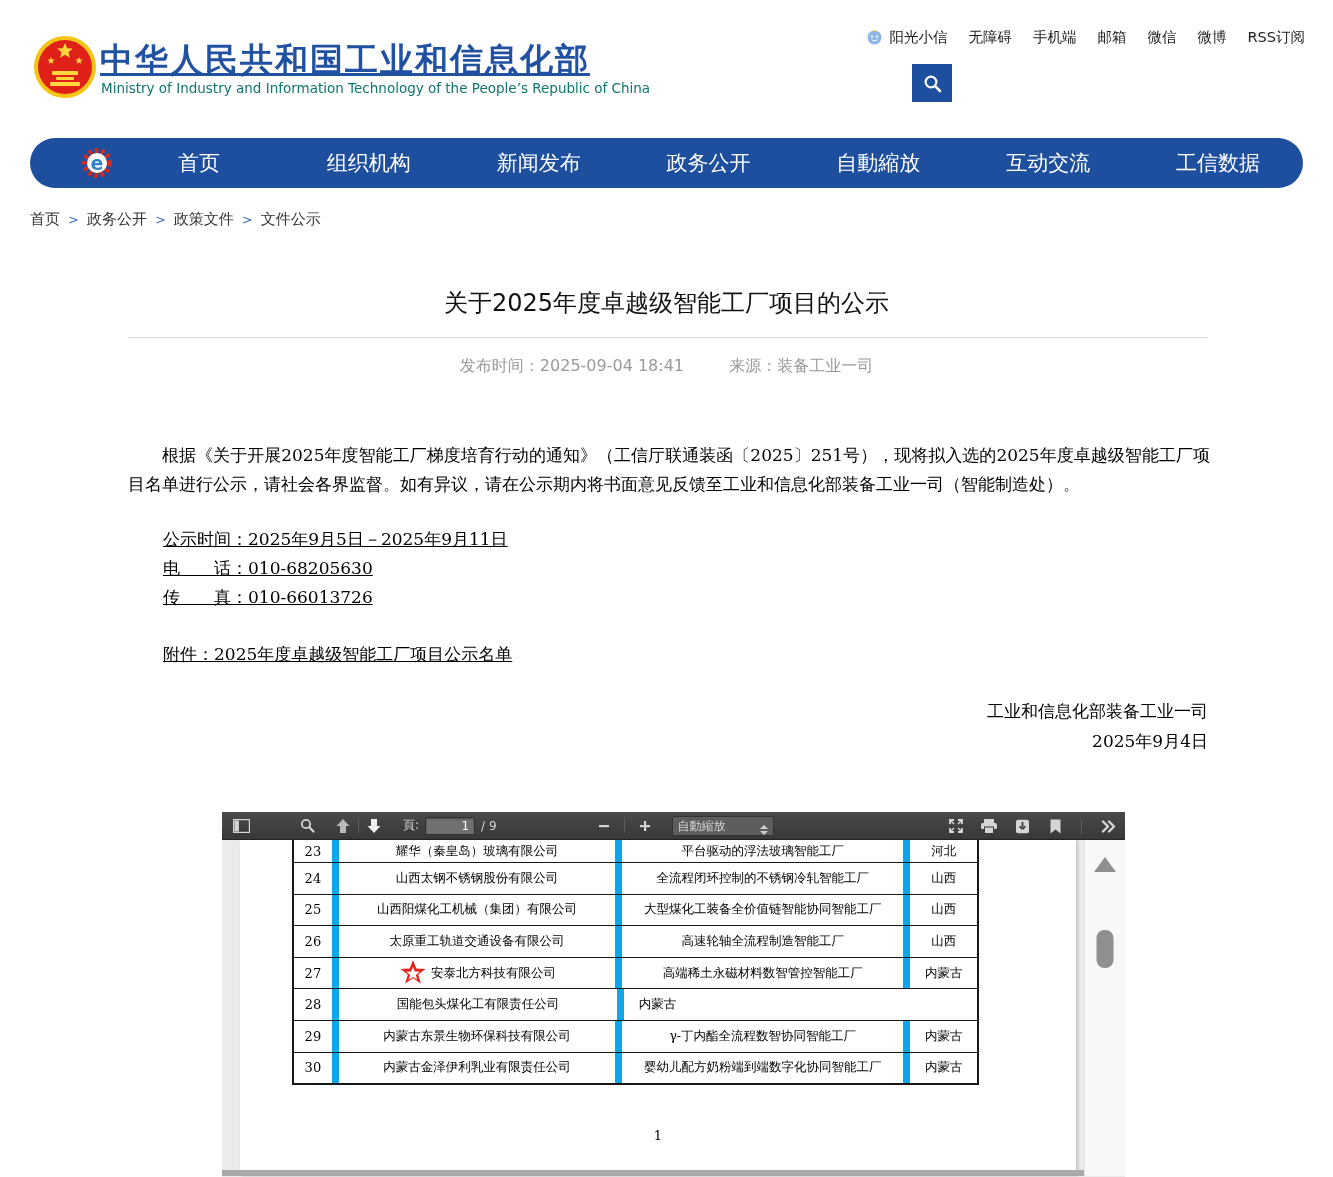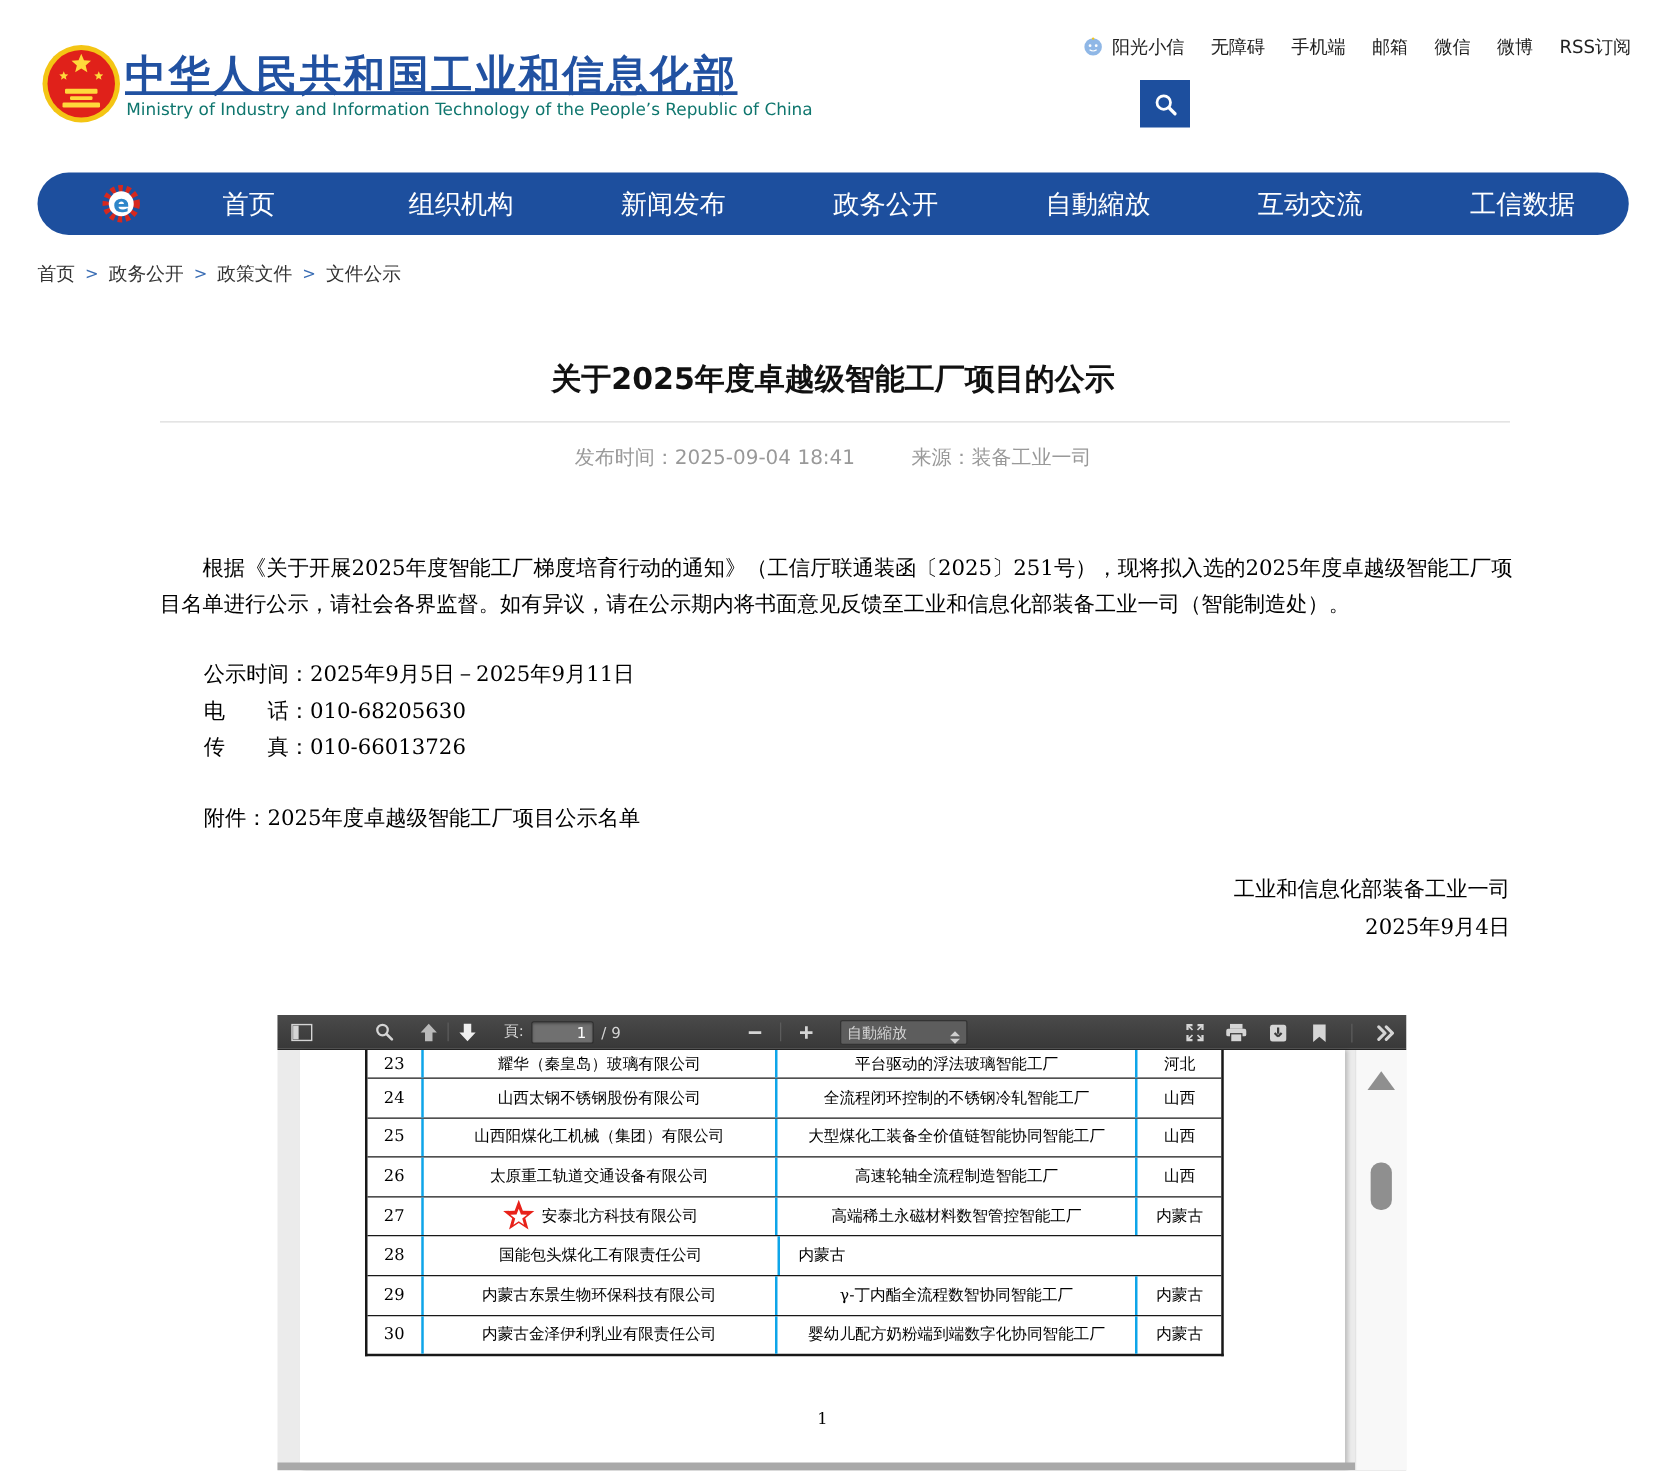--- a/index.html
+++ b/index.html
@@ -29,29 +29,29 @@
   .nav-logo { width:34px; height:34px; margin-left:50px; }
   .nav-items { flex:1; display:flex; }
   .nav-item { flex:1; text-align:center; color:#fff; font-size:21px; cursor:pointer; white-space:nowrap; }
   
   .breadcrumb { position:absolute; top:210px; left:30px; font-size:15px; color:#333;
     display:flex; align-items:center; gap:8px; }
   .breadcrumb .crumb { cursor:pointer; }
   .breadcrumb .sep { color:#3a6db4; font-size:13px; }
   
   .article-title { position:absolute; top:287px; left:0; width:100%; text-align:center;
-    font-size:24px; font-weight:bold; color:#111; }
+    font-size:24px; font-weight:normal; color:#111; }
   .divider { position:absolute; top:337px; left:128px; width:1080px; border-top:1px solid #dcdcdc; }
   .meta { position:absolute; top:356px; left:0; width:100%; text-align:center; color:#999;
     font-size:16px; }
   .meta span { margin:0 20px; }
   .article-serif { font-family:"DejaVu Serif", serif; color:#000; }
   .p-main { position:absolute; top:441px; left:128px; width:1082px; font-size:17px; line-height:29px;
     text-indent:2em; text-align:justify; }
-  .a-line { position:absolute; left:128px; width:1080px; padding-left:35px; font-size:17px; }
+  .a-line { position:absolute; left:128px; width:1080px; padding-left:35px; font-size:17px;text-decoration:underline; }
   .l-notice { top:528px; } .l-phone { top:557px; } .l-fax { top:586px; } .l-attach { top:643px; }
   .a-right { position:absolute; left:128px; width:1080px; text-align:right; font-size:17px; }
   .l-signer { top:700px; } .l-date { top:730px; }
   
   .pdf { position:absolute; left:222px; top:812px; width:903px; height:365px; background:#ebebeb; }
   .pdf-toolbar { position:relative; height:28px; background:linear-gradient(#4a4a4a,#383838);
     border-bottom:1px solid #262626; display:flex; align-items:center; color:#d5d5d5; font-size:12px; }
   .tb-btn { display:flex; align-items:center; justify-content:center; height:22px; min-width:22px;
     cursor:pointer; }
   .tb-sep { width:1px; height:15px; background:#5c5c5c; margin:0 4px; }
@@ -78,21 +78,21 @@
     border-left:11px solid transparent; border-right:11px solid transparent;
     border-bottom:15px solid #8f8f8f; cursor:pointer; }
   .v-thumb { position:absolute; top:90px; left:50%; transform:translateX(-50%); width:17px; height:38px;
     background:#8f8f8f; border-radius:8px; cursor:grab; }
   .hscroll { position:absolute; bottom:0; left:0; width:862px; height:6px; background:#a9a9a9; }
   
   .ptable { position:absolute; left:70px; top:0; width:687px; border:2px solid #181818; border-top:none;
     font-family:"DejaVu Serif", serif; color:#000; }
   .prow { display:flex; height:31.6px; border-top:1px solid #181818; }
   .prow:first-child { border-top:none; height:22px; }
-  .pc { display:flex; align-items:center; justify-content:center; border-right:2px solid #0ea5e9;
+  .pc { display:flex; align-items:center; justify-content:center; border-right:7px solid #0ea5e9;
     font-size:12.5px; text-align:center; overflow:hidden; }
   .pc:last-child { border-right:none; }
   .c-no { width:45px; font-size:13px; }
   .c-co { width:285px; }
   .c-pr { width:290px; }
   .c-pv { width:67px; }
   .star-ic { width:30px; height:30px; margin-right:3px; flex:0 0 auto; }
   .page-foot { position:absolute; left:18px; top:288px; width:836px; text-align:center;
     font-family:"DejaVu Serif", serif; font-size:13px; color:#000; }
   .ticon { display:block; }

